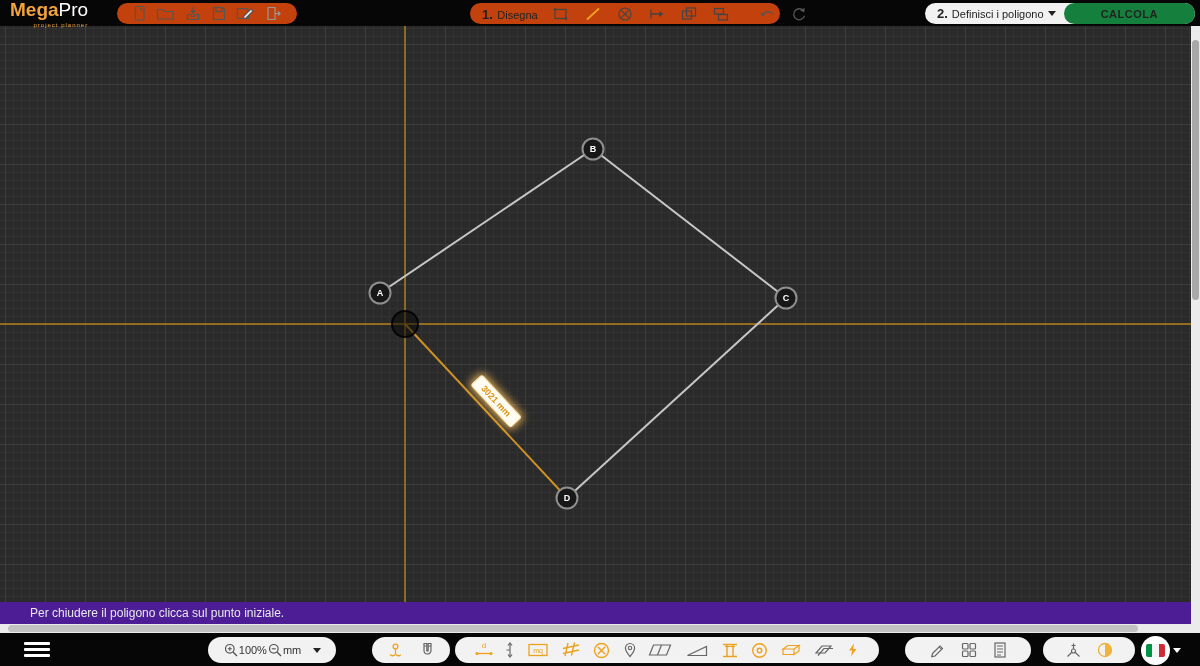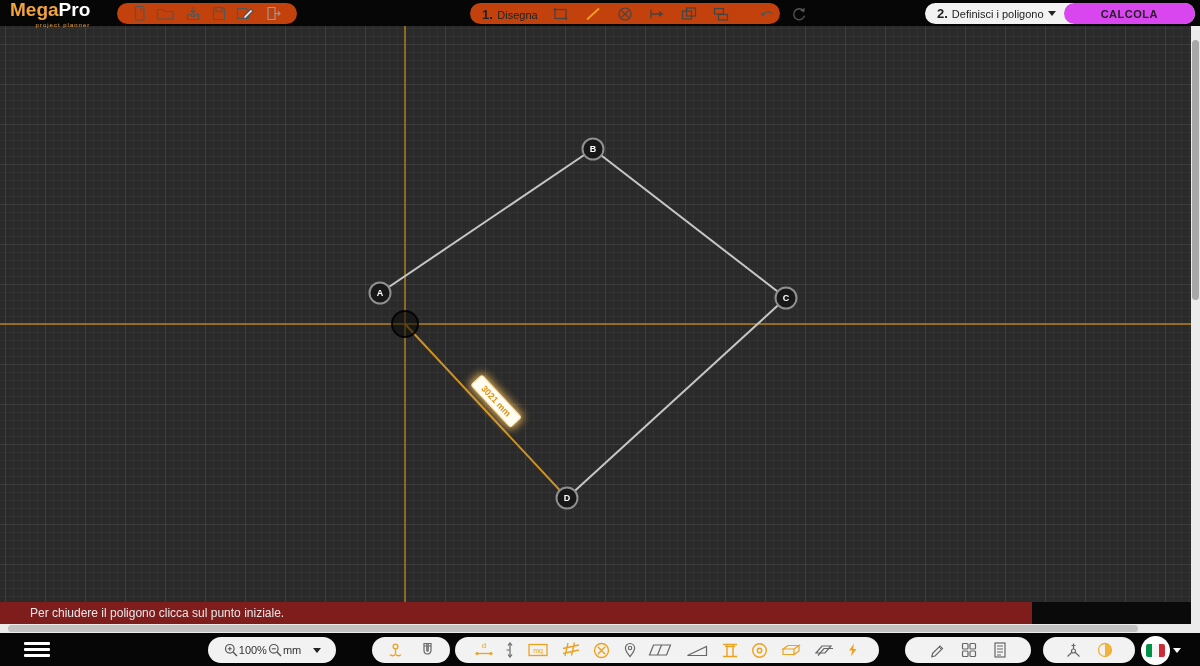--- a/index.html
+++ b/index.html
@@ -3,30 +3,30 @@
 <meta charset="utf-8">
 <style>
   * { margin:0; padding:0; box-sizing:border-box; }
   html,body { width:1200px; height:666px; overflow:hidden; background:#0a0a0a;
               font-family:"Liberation Sans", sans-serif; }
 
   
   #topbar { position:absolute; left:0; top:0; width:1200px; height:26px; background:#060606; z-index:30; }
   #logo { position:absolute; left:10px; top:1px; line-height:17px; }
   #logo .l1 { font-size:19px; font-weight:bold; color:#f2a33c; letter-spacing:0; }
-  #logo .l2 { font-size:19px; font-weight:bold; color:#ffffff; }
+  #logo .l2 { font-size:19px; font-weight:normal; color:#ffffff; }
   #logo .tag { display:block; font-size:6px; color:#f2a33c; text-align:right; letter-spacing:1px; margin-top:-2px; }
   .pill { background:#c2410c; border-radius:12px; display:flex; align-items:center; }
   #file-pill { position:absolute; left:117px; top:3px; height:21px; width:180px; justify-content:space-around; padding:0 10px; }
   #draw-pill { position:absolute; left:470px; top:3px; height:21px; width:310px; padding:0 12px; gap:14px; }
   #param-wrap { position:absolute; right:5px; top:3px; height:21px; width:270px; background:#f2f2f2; border-radius:12px; display:flex; align-items:center; }
   #param-label { display:flex; align-items:center; gap:4px; padding:0 8px 0 12px; white-space:nowrap; }
   .stepnum { font-size:13px; font-weight:bold; color:#222; }
   .steptxt { font-size:11px; color:#222; }
-  #calcola-btn { margin-left:auto; height:21px; width:158px; background:#d946ef; border-radius:12px; border:none;
+  #calcola-btn { margin-left:auto; height:21px; width:158px; background:#15803d; border-radius:12px; border:none;
                  font-family:"Liberation Sans",sans-serif; font-size:11px; font-weight:bold; color:#222; letter-spacing:.5px; cursor:pointer;text-align:center; }
   .tri-down { width:0; height:0; border-left:4px solid transparent; border-right:4px solid transparent; border-top:5px solid #222; }
   .icon { display:inline-flex; align-items:center; justify-content:center; cursor:pointer; }
   .icon svg { display:block; }
   .sep { width:1px; height:14px; background:#bbb; }
 
   
   #canvas-wrap { position:absolute; left:0; top:26px; width:1200px; height:576px; background:#2a2a2a; overflow:hidden;
     background-image:
       linear-gradient(#3d3d3d 1px, transparent 1px),
@@ -34,21 +34,21 @@
       linear-gradient(#323232 1px, transparent 1px),
       linear-gradient(90deg, #323232 1px, transparent 1px);
     background-size:40px 40px, 40px 40px, 8px 8px, 8px 8px;
     background-position:5px 18px, 5px 18px, 5px 2px, 5px 2px; }
   #canvas-svg { position:absolute; left:0; top:0; }
   #measure-label { position:absolute; background:#fffdf2; color:#df9316; font-size:9px; font-weight:bold;
     padding:2px 9px; border-radius:3px; border:1px solid #f6dca6; white-space:nowrap;
     box-shadow:0 0 9px 2px rgba(255,195,90,.85); }
 
   
-  #status-strip { position:absolute; left:0; top:602px; width:1032px; height:22px; background:#7f1d1d; display:flex; align-items:center; z-index:5; }
+  #status-strip { position:absolute; left:0; top:602px; width:1200px; height:22px; background:#4c1d95; display:flex; align-items:center; z-index:5; }
   #status-strip span { margin-left:30px; font-size:12px; color:#e8e8e8; }
   #hscroll { position:absolute; left:0; top:624px; width:1200px; height:9px; background:#ebebeb; z-index:6; }
   #hscroll .thumb { position:absolute; left:8px; top:1px; width:1130px; height:7px; background:#c2c2c2; border-radius:4px; }
   #vscroll { position:absolute; right:0; top:26px; width:9px; height:598px; background:#ebebeb; z-index:6; }
   #vscroll .thumb { position:absolute; left:1px; top:14px; width:7px; height:260px; background:#a8a8a8; border-radius:4px; }
 
   
   #bottombar { position:absolute; left:0; top:633px; width:1200px; height:33px; background:#060606; z-index:30; }
   #hamburger { position:absolute; left:24px; top:9px; width:26px; cursor:pointer; }
   #hamburger div { height:3px; background:#fff; margin-bottom:3px; border-radius:1px; }

